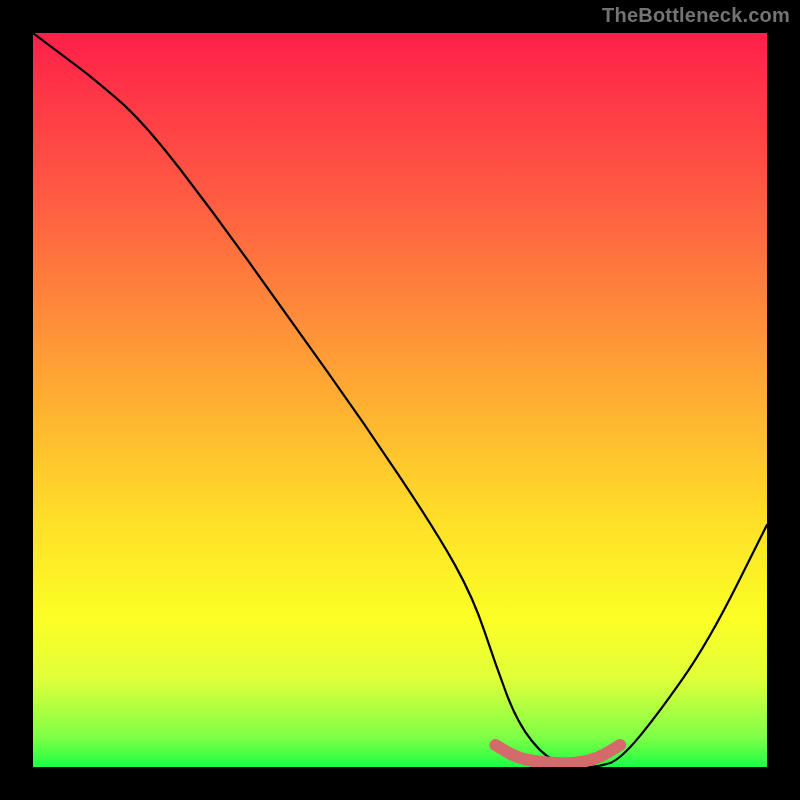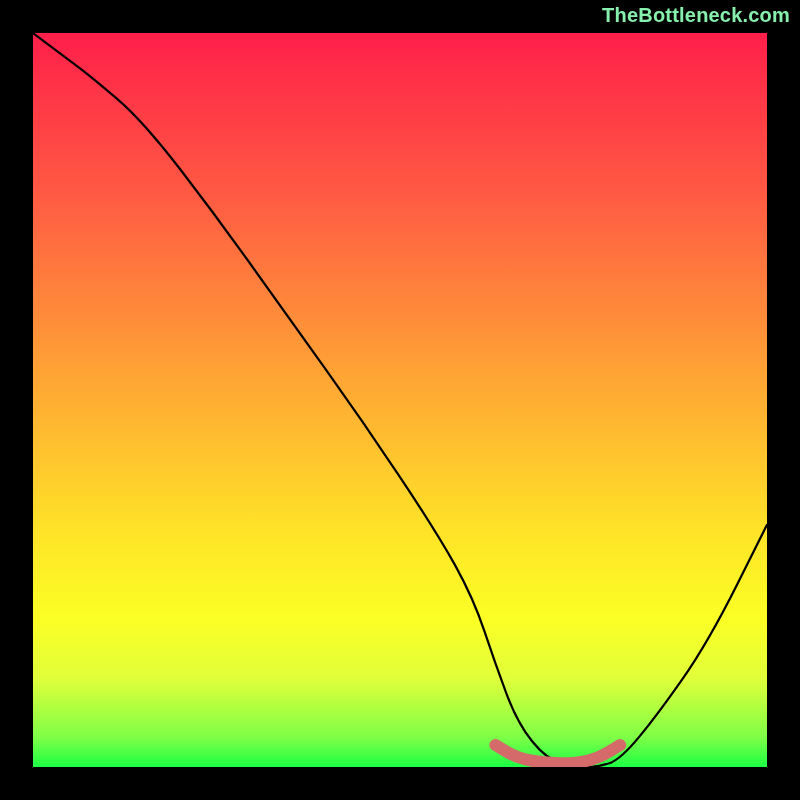--- a/index.html
+++ b/index.html
@@ -14,21 +14,21 @@
   .frame {
     position: relative;
     width: 800px;
     height: 800px;
     background: #000;
   }
   .watermark {
     position: absolute;
     top: 4px;
     right: 10px;
-    color: #86efac;
+    color: #737373;
     font-size: 20px;
     font-weight: 600;
     letter-spacing: 0.2px;
     z-index: 10;
     user-select: none;
   }
   .plot-area {
     position: absolute;
     left: 33px;
     top: 33px;

